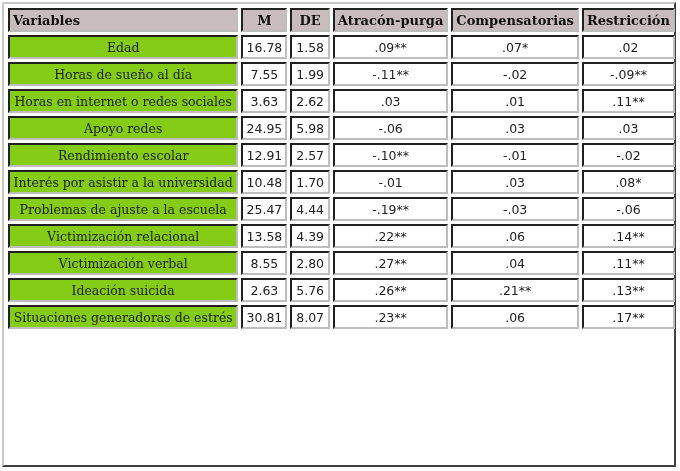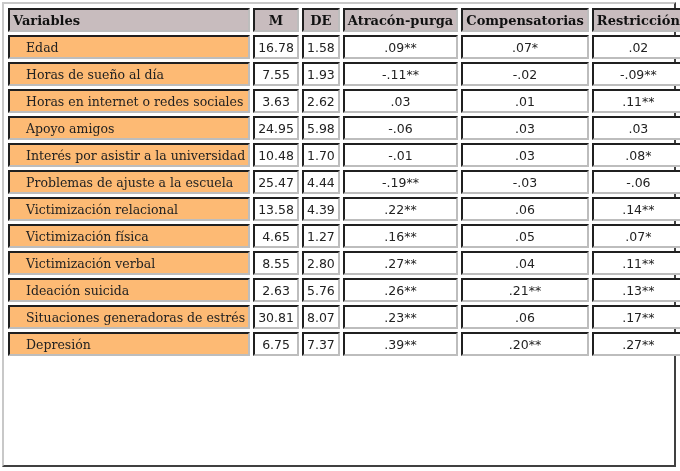--- a/index.html
+++ b/index.html
@@ -40,26 +40,26 @@
     th.left { text-align: left; }
     th.center { text-align: center; }
     td {
       font-family: "DejaVu Sans", sans-serif;
       font-size: 12.5px;
       color: #222222;
       background: #ffffff;
       text-align: center;
     }
     td.var {
-      background: #fdba74;
-      text-align: left;
+      background: #84cc16;
+      text-align: center;
       font-family: "DejaVu Serif", serif;
       font-size: 12.5px;
       color: #222222;
-      padding-left: 16px;
+      padding-left: 3px;
     }
     col.c-var { width: 237px; }
     col.c-m { width: 48px; }
     col.c-de { width: 48px; }
     col.c-ap { width: 112px; }
     col.c-comp { width: 120px; }
     col.c-res { width: 88px; }
   </style>
 </head>
 <body>
@@ -89,40 +89,48 @@
         <td class="var">Edad</td>
         <td>16.78</td>
         <td>1.58</td>
         <td>.09**</td>
         <td>.07*</td>
         <td>.02</td>
       </tr>
       <tr>
         <td class="var">Horas de sueño al día</td>
         <td>7.55</td>
-        <td>1.93</td>
+        <td>1.99</td>
         <td>-.11**</td>
         <td>-.02</td>
         <td>-.09**</td>
       </tr>
       <tr>
         <td class="var">Horas en internet o redes sociales</td>
         <td>3.63</td>
         <td>2.62</td>
         <td>.03</td>
         <td>.01</td>
         <td>.11**</td>
       </tr>
       <tr>
-        <td class="var">Apoyo amigos</td>
+        <td class="var">Apoyo redes</td>
         <td>24.95</td>
         <td>5.98</td>
         <td>-.06</td>
         <td>.03</td>
         <td>.03</td>
+      </tr>
+      <tr>
+        <td class="var">Rendimiento escolar</td>
+        <td>12.91</td>
+        <td>2.57</td>
+        <td>-.10**</td>
+        <td>-.01</td>
+        <td>-.02</td>
       </tr>
       <tr>
         <td class="var">Interés por asistir a la universidad</td>
         <td>10.48</td>
         <td>1.70</td>
         <td>-.01</td>
         <td>.03</td>
         <td>.08*</td>
       </tr>
       <tr>
@@ -135,28 +143,20 @@
       </tr>
       <tr>
         <td class="var">Victimización relacional</td>
         <td>13.58</td>
         <td>4.39</td>
         <td>.22**</td>
         <td>.06</td>
         <td>.14**</td>
       </tr>
       <tr>
-        <td class="var">Victimización física</td>
-        <td>4.65</td>
-        <td>1.27</td>
-        <td>.16**</td>
-        <td>.05</td>
-        <td>.07*</td>
-      </tr>
-      <tr>
         <td class="var">Victimización verbal</td>
         <td>8.55</td>
         <td>2.80</td>
         <td>.27**</td>
         <td>.04</td>
         <td>.11**</td>
       </tr>
       <tr>
         <td class="var">Ideación suicida</td>
         <td>2.63</td>
@@ -166,23 +166,15 @@
         <td>.13**</td>
       </tr>
       <tr>
         <td class="var">Situaciones generadoras de estrés</td>
         <td>30.81</td>
         <td>8.07</td>
         <td>.23**</td>
         <td>.06</td>
         <td>.17**</td>
       </tr>
-      <tr>
-        <td class="var">Depresión</td>
-        <td>6.75</td>
-        <td>7.37</td>
-        <td>.39**</td>
-        <td>.20**</td>
-        <td>.27**</td>
-      </tr>
     </tbody>
   </table>
 </div>
 
 </body></html>

